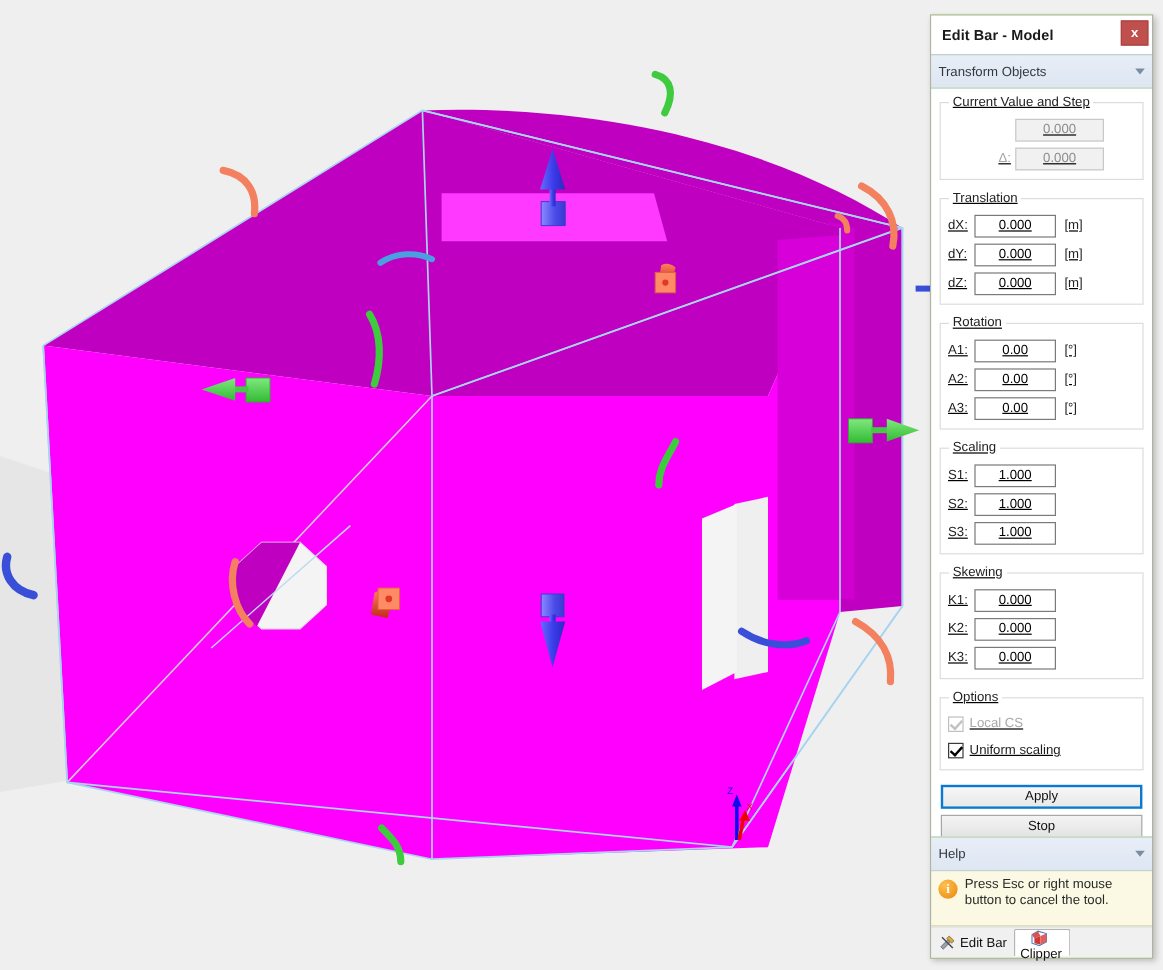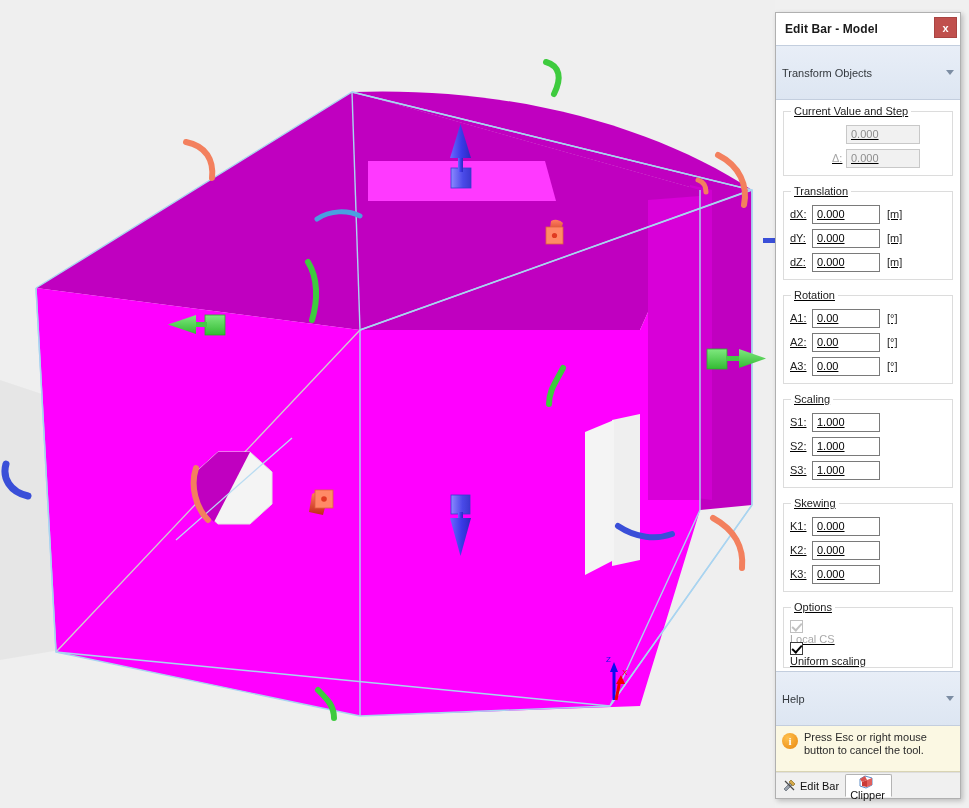--- a/index.html
+++ b/index.html
@@ -72,21 +72,21 @@
     border: 1px solid #a94442;
     box-sizing: border-box;
   }
   .section-header {
     height: 19px;
     background: linear-gradient(to bottom,#e8eef7,#dde6f2);
     border-top: 1px solid #c3cede;
     border-bottom: 1px solid #c3cede;
     display: flex;
     align-items: center;
-    padding: 17px 6px;
+    padding: 4px 6px;
     font-size: 11px;
     color: #33383d;
     flex: 0 0 auto;
     cursor: pointer;
     gap: 45px;
   }
   .section-header .lbl { flex: 1; }
   .caret {
     width: 0; height: 0;
     border-left: 4px solid transparent;
@@ -128,21 +128,21 @@
     flex: 0 0 auto;
   }
   .row .rlabel.dim { color: #a6a6a6; }
   input.num {
     width: 68px;
     height: 19px;
     box-sizing: border-box;
     border: 1px solid #7a7a7a;
     font-family: "Liberation Sans", sans-serif;
     font-size: 11px;
-    text-align: left;
+    text-align: center;
     padding: 0 4px;
     color: #000;
     background: #ffffff;
     outline: none;
   }
   input.num.disabled {
     border: 1px solid #c8c8c8;
     background: #f1f1f1;
     color: #8d8d8d;
   }
@@ -150,24 +150,23 @@
     font-size: 11px;
     color: #222;
     margin-left: 7px;
   }
   .cv-row { justify-content: flex-end; padding-right: 26px; }
   .cv-row input.num { width: 74px; }
   .cv-row .rlabel { width: 14px; text-align: left; }
 
   .chk-row {
     display: flex;
-    align-items: flex-start;
+    align-items: center;
     margin-top: 4px;
     height: 18px;
-    flex-direction: column;
   }
   .cbox {
     width: 13px; height: 13px;
     border: 1px solid #3b3b3b;
     box-sizing: border-box;
     background: #ffffff;
     margin-right: 5px;
     position: relative;
     flex: 0 0 auto;
   }
@@ -517,20 +516,21 @@
           <span class="cbox dis checked"></span>
           <span class="clabel dim">Local CS</span>
         </div>
         <div class="chk-row">
           <span class="cbox checked"></span>
           <span class="clabel">Uniform scaling</span>
         </div>
       </fieldset>
 
       <div class="btnwrap">
+        <button class="pbtn primary">Apply</button>
         <button class="pbtn">Stop</button>
       </div>
     </div>
 
     <div class="help-wrap">
       <div class="section-header">
         <span class="lbl">Help</span>
         <span class="caret"></span>
       </div>
       <div class="help-body">

